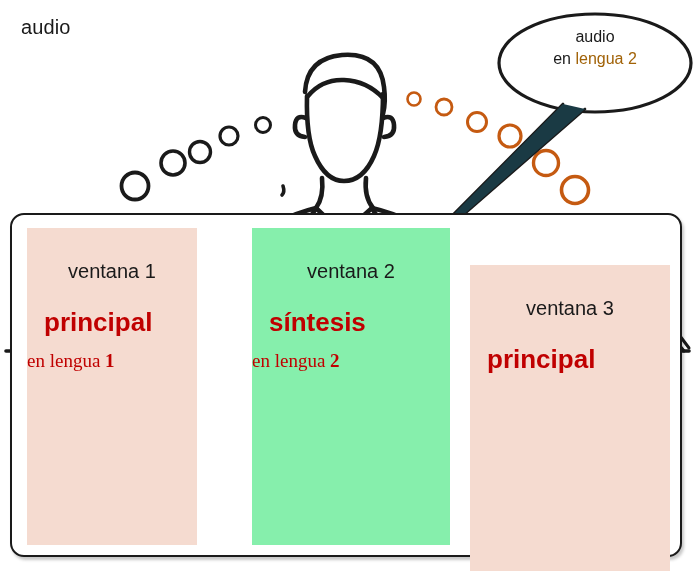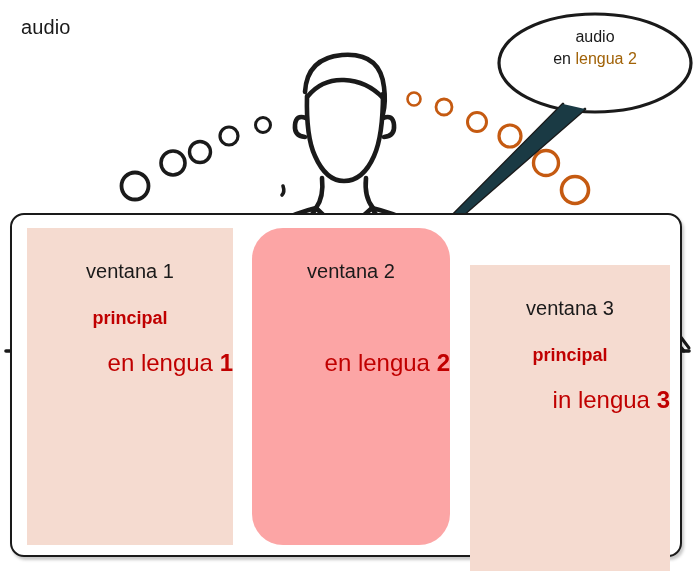--- a/index.html
+++ b/index.html
@@ -80,54 +80,55 @@
     box-sizing: border-box;
     background: #ffffff;
     box-shadow: 2px 3px 3px rgba(0,0,0,0.22);
   }
 
   .column {
     position: absolute;
     top: 228px;
     height: 317px;
   }
-  #column-1 { left: 27px;  width: 206px; background: #f5dbd0; }
-  #column-2 { left: 252px; width: 198px; background: #fca5a5; border-radius: 31px; }
+  #column-1 { left: 27px;  width: 170px; background: #f5dbd0; }
+  #column-2 { left: 252px; width: 198px; background: #86efac; }
   #column-3 { left: 470px; width: 200px; background: #f5dbd0; margin-top: 37px; }
 
   .col-label {
     position: absolute;
     top: 33px;
     left: 0;
     width: 100%;
     text-align: center;
     font-size: 20px;
     color: #1a1a1a;
     line-height: 1;
   }
   .col-role {
     position: absolute;
     top: 81px;
-    left: 0;
+    left: 17px;
     width: 100%;
-    text-align: center;
-    font-size: 18px;
+    text-align: left;
+    font-size: 26px;
     font-weight: bold;
     color: #c00000;
     line-height: 1;
   }
   .col-lang {
     position: absolute;
     top: 123px;
     left: 0;
     width: 100%;
-    text-align: right;
-    font-size: 24px;
+    text-align: left;
+    font-size: 19px;
     color: #c00000;
     line-height: 1;
+    font-family: Liberation Serif, serif;
   }
   .col-lang b { font-weight: bold; }
 
   
   #footer-caption {
     position: absolute;
     left: 10px;
     top: 447px;
     width: 672px;
     text-align: center;
@@ -224,23 +225,23 @@
   <div id="panel-frame"></div>
 
   <div id="column-1" class="column">
     <div class="col-label">ventana 1</div>
     <div class="col-role">principal</div>
     <div class="col-lang"><span>en lengua </span><b>1</b></div>
   </div>
 
   <div id="column-2" class="column">
     <div class="col-label">ventana 2</div>
+    <div class="col-role">síntesis</div>
     <div class="col-lang"><span>en lengua </span><b>2</b></div>
   </div>
 
   <div id="column-3" class="column">
     <div class="col-label">ventana 3</div>
     <div class="col-role">principal</div>
-    <div class="col-lang"><span>in lengua </span><b>3</b></div>
   </div>
 
 
 </div>
 
 </body></html>

